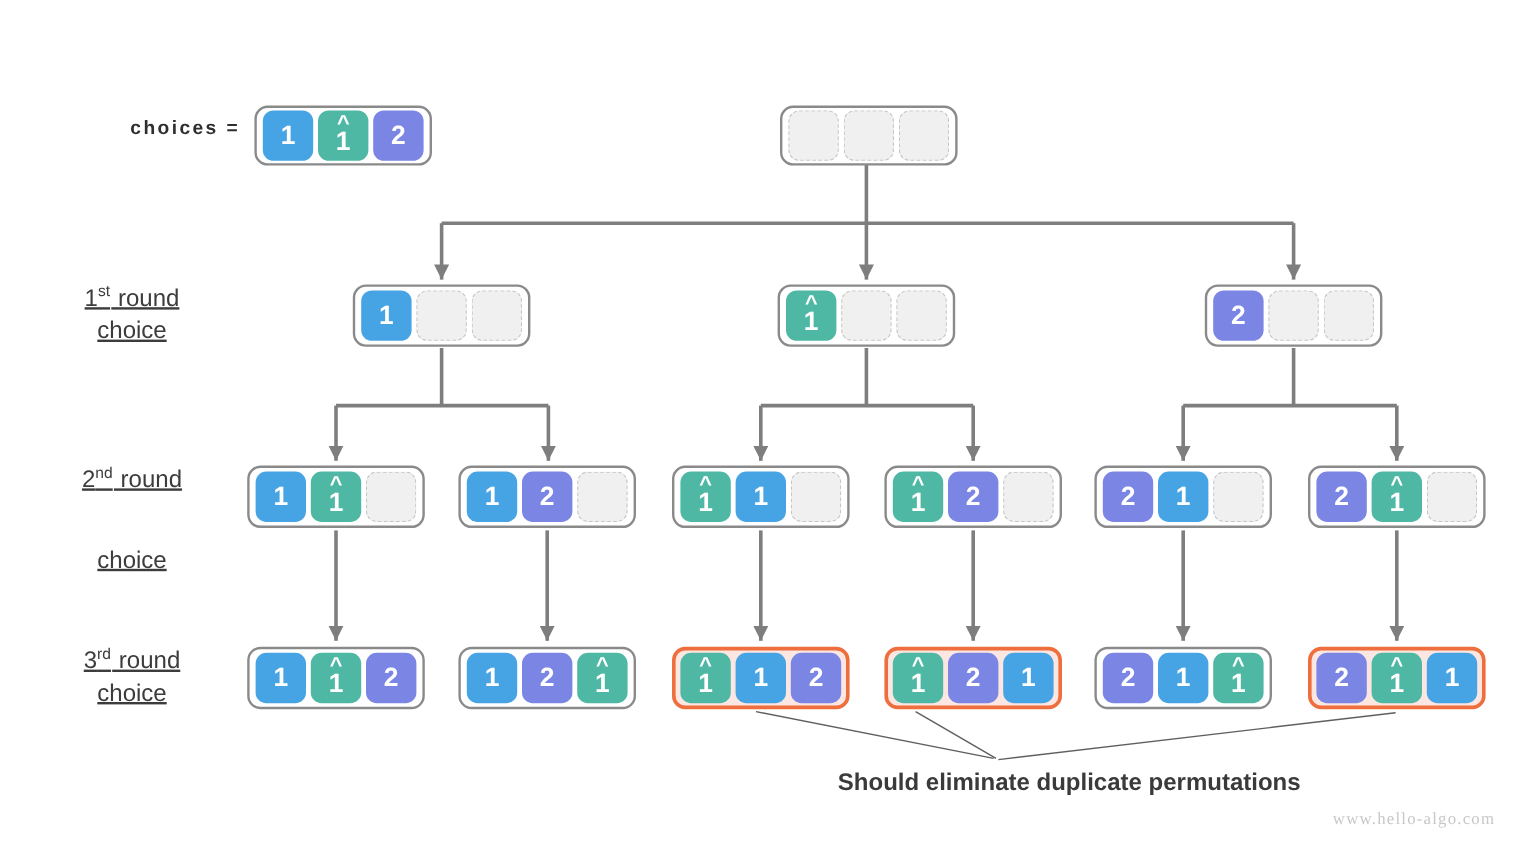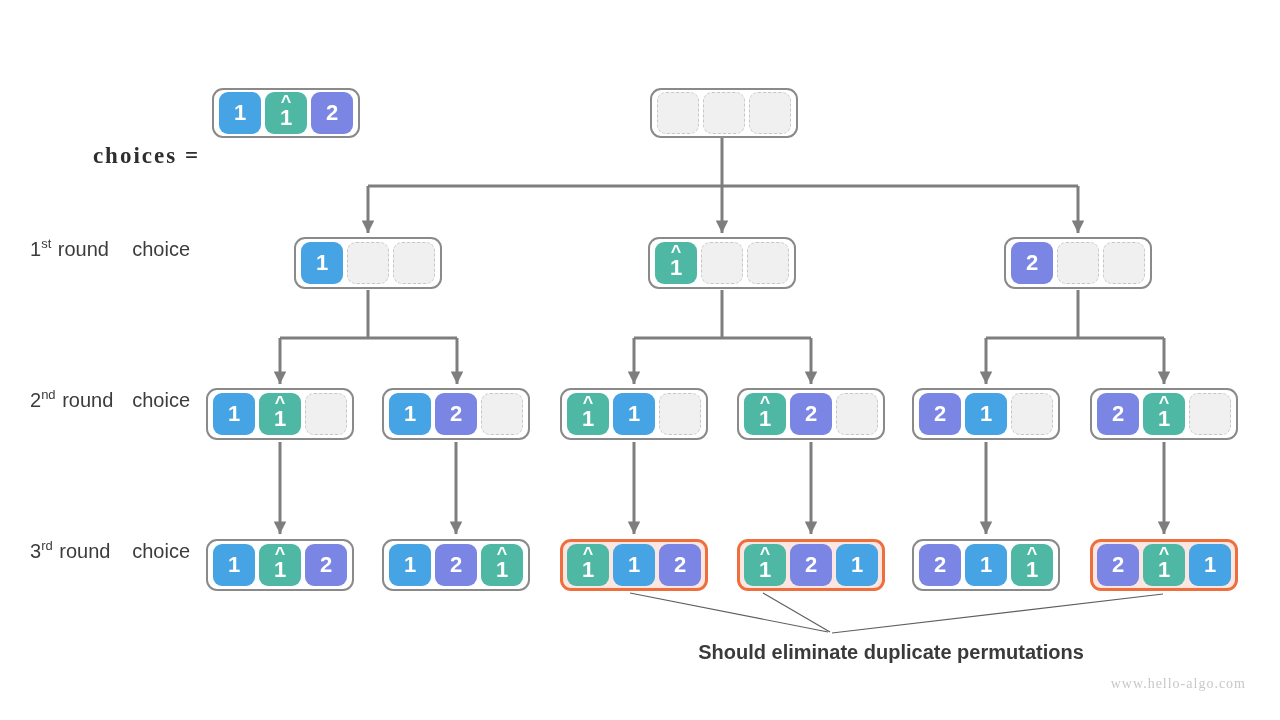--- a/index.html
+++ b/index.html
@@ -14,22 +14,22 @@
     position:relative;width:1280px;height:720px;background:#ffffff;
     font-family:"Liberation Sans",sans-serif;overflow:hidden;
   }
   #connectors{position:absolute;left:0;top:0;pointer-events:none;}
   .conn{stroke:var(--line);stroke-width:3;fill:none;}
   .callout{stroke:var(--callout);stroke-width:1.2;fill:none;}
   .arrowhead{fill:var(--line);}
 
   .hdr-label{
     position:absolute;width:170px;text-align:right;
-    font-family:Liberation Serif, serif;
-    font-weight:700;font-size:23px;letter-spacing:2px;color:var(--header-text);margin-top:44px;
+    font-family:Liberation Sans, sans-serif;
+    font-weight:700;font-size:16px;letter-spacing:2px;color:var(--header-text);
   }
   .array-box{
     position:absolute;box-sizing:border-box;width:148px;height:52px;
     background:#fff;border:2px solid var(--border-gray);border-radius:11px;
     display:flex;align-items:center;justify-content:center;gap:4px;
   }
   .array-box.hdr{height:50px;}
   .array-box.dup{border:3px solid var(--orange);background:var(--orange-bg);}
   .cell{
     box-sizing:border-box;width:42px;height:42px;border-radius:9px;
@@ -38,22 +38,22 @@
   }
   .cell.blue{background:var(--blue);}
   .cell.teal{background:var(--teal);}
   .cell.purple{background:var(--purple);}
   .cell.empty{background:var(--empty-fill);border:1.6px dashed var(--empty-border);}
   .hat-glyph{display:block;font-size:18px;line-height:9px;height:9px;font-weight:700;}
   .num{display:block;}
 
   .row-label{
     position:absolute;left:30px;width:160px;height:54px;top:0;
-    display:flex;flex-direction:row;justify-content:space-between;text-align:center;
-    color:var(--text-dark);font-size:20px;line-height:27px;
+    display:flex;flex-direction:column;justify-content:flex-start;text-align:center;
+    color:var(--text-dark);font-size:20px;line-height:27px;text-decoration:underline;
   }
   .row-label sup{font-size:13px;line-height:0;margin-right:1px;}
   .annotation{
     position:absolute;left:641px;top:641px;width:500px;text-align:center;
     font-weight:700;font-size:20px;color:#3a3a3a;
   }
   .watermark{
     position:absolute;right:34px;top:676px;
     font-family:Liberation Serif, serif;
     font-size:14px;letter-spacing:1px;color:var(--watermark);
@@ -100,21 +100,21 @@
     <path class="callout" d="M763 593 L830 632"></path>
     <path class="callout" d="M1163 594 L832 633"></path>
   </svg>
 
   <div class="hdr-label" style="left:30px;top:99px;">choices =</div>
 
   <div class="row-label" style="top:236px;">
     <div><span>1</span><sup>st</sup><span> round</span></div>
     <div>choice</div>
   </div>
-  <div class="row-label" style="top:387px;">
+  <div class="row-label" style="top:387px;gap:40px;">
     <div><span>2</span><sup>nd</sup><span> round</span></div>
     <div>choice</div>
   </div>
   <div class="row-label" style="top:538px;">
     <div><span>3</span><sup>rd</sup><span> round</span></div>
     <div>choice</div>
   </div>
 
   <div class="annotation">Should eliminate duplicate permutations</div>
   <div class="watermark">www.hello-algo.com</div>

